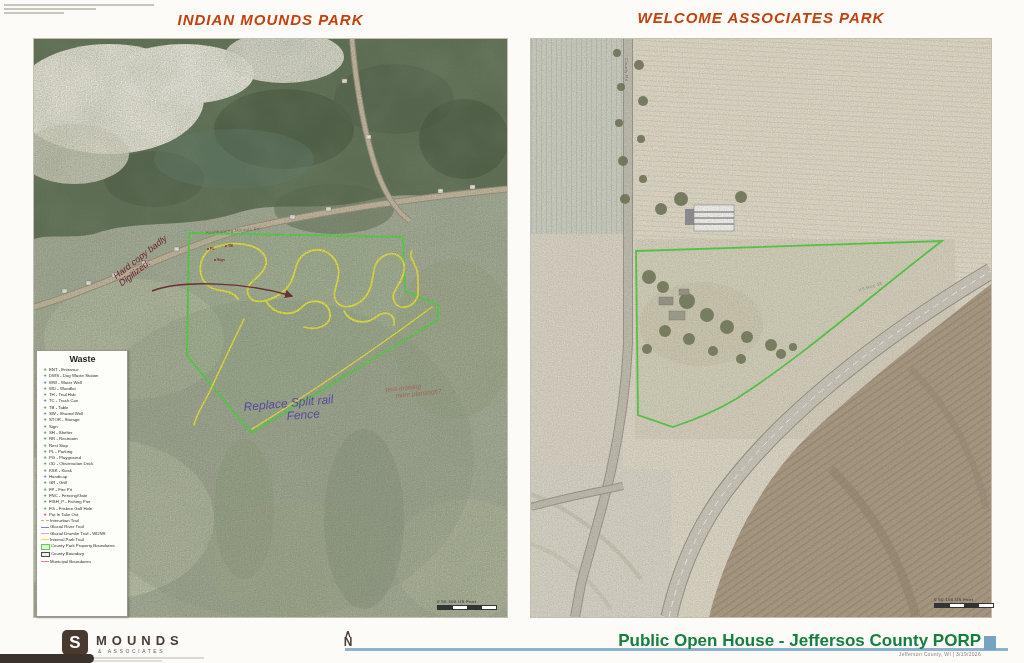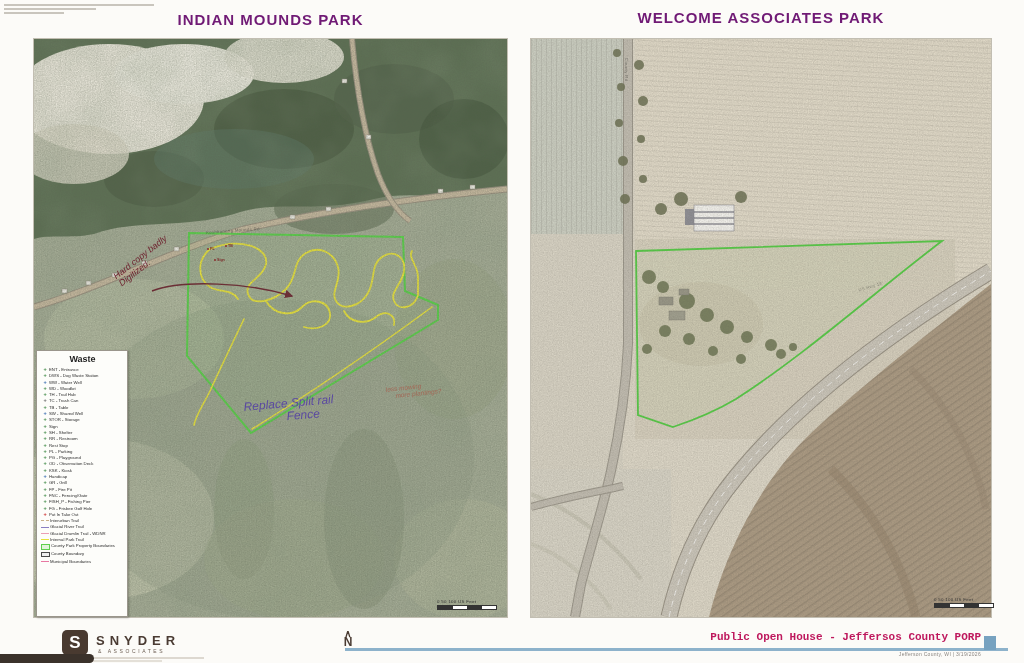--- a/index.html
+++ b/index.html
@@ -1,19 +1,19 @@
 <!DOCTYPE html>
 <html><head>
 <meta charset="utf-8">
 <style>
   html,body{margin:0;padding:0;width:1024px;height:663px;overflow:hidden;
     background:#fcfbf8;font-family:"Liberation Sans",sans-serif;position:relative;}
   
   .map-title{position:absolute;top:11px;font-weight:bold;font-size:15px;
-    letter-spacing:1px;color:#701a75;text-align:center;}
+    letter-spacing:1px;color:#c2410c;text-align:center;font-style:italic;}
   #title-left{left:33px;width:475px;}
   #title-right{left:530px;width:462px;top:9px;}
   
   .map{position:absolute;top:38px;height:580px;border:1px solid #c2beb2;box-sizing:border-box;background:#b9bca9;}
   #map-left{left:33px;width:475px;}
   #map-right{left:530px;width:462px;}
   .map svg{display:block;}
   
   .micro{position:absolute;background:#c9c5bd;height:2px;}
   
@@ -49,21 +49,21 @@
   .scalebar .txt{font-size:4.4px;color:#333;letter-spacing:.3px;white-space:nowrap;}
   .scalebar .bar{margin-top:1px;width:58px;height:3px;border:.6px solid #333;display:flex;}
   .scalebar .bar i{flex:1;}
   .scalebar .bar i:nth-child(odd){background:#333;}
   .scalebar .bar i:nth-child(even){background:#fff;}
   #scale-left{left:437px;top:599px;}
   #scale-right{left:934px;top:597px;}
   
   #footer-line{position:absolute;left:345px;top:648px;width:663px;height:3px;background:#8db2cb;}
   #footer-square{position:absolute;left:984px;top:636px;width:12px;height:14px;background:#77a2c0;}
-  #footer-title{position:absolute;right:43px;top:631px;font-size:11px;font-weight:bold;color:#be185d;font-family:Liberation Mono, monospace;}
+  #footer-title{position:absolute;right:43px;top:631px;font-size:17px;font-weight:bold;color:#15803d;}
   #footer-sub{position:absolute;right:43px;top:651px;font-size:5px;color:#8a8580;letter-spacing:.3px;}
   #logo-box{position:absolute;left:62px;top:630px;width:26px;height:25px;background:#493a30;
     border-radius:5px;color:#fff;font-weight:bold;font-size:17px;text-align:center;line-height:25px;}
   #brand{position:absolute;left:96px;top:633px;font-size:13px;font-weight:bold;
     letter-spacing:5px;color:#4a3b33;}
   #brand-sub{position:absolute;left:98px;top:648px;font-size:5px;letter-spacing:2.6px;color:#6b5d52;}
   #north{position:absolute;left:337px;top:630px;width:22px;text-align:center;color:#4a3b33;}
   #north .roof{font-size:10px;line-height:7px;font-weight:bold;display:block;}
   #north .n{font-size:12px;font-weight:bold;line-height:11px;display:block;}
   #addr-bar1{position:absolute;left:76px;top:657px;width:128px;height:2px;background:#ddd8d0;}
@@ -419,21 +419,21 @@
       <i></i>
       <i></i>
     </div>
 </div>
 
 <div id="footer-line"></div>
 <div id="footer-square"></div>
 <div id="footer-title">Public Open House - Jeffersos County PORP</div>
 <div id="footer-sub">Jefferson County, WI | 3/19/2026</div>
 <div id="logo-box">S</div>
-<div id="brand">SNYDER</div>
+<div id="brand">MOUNDS</div>
 <div id="brand-sub">&amp; ASSOCIATES</div>
 <div id="north">
   <span class="roof">∧</span>
   <span class="n">N</span>
 </div>
 <div id="addr-bar1"></div>
 <div id="addr-bar2"></div>
 <div id="corner-strip"></div>
 
 </body></html>

